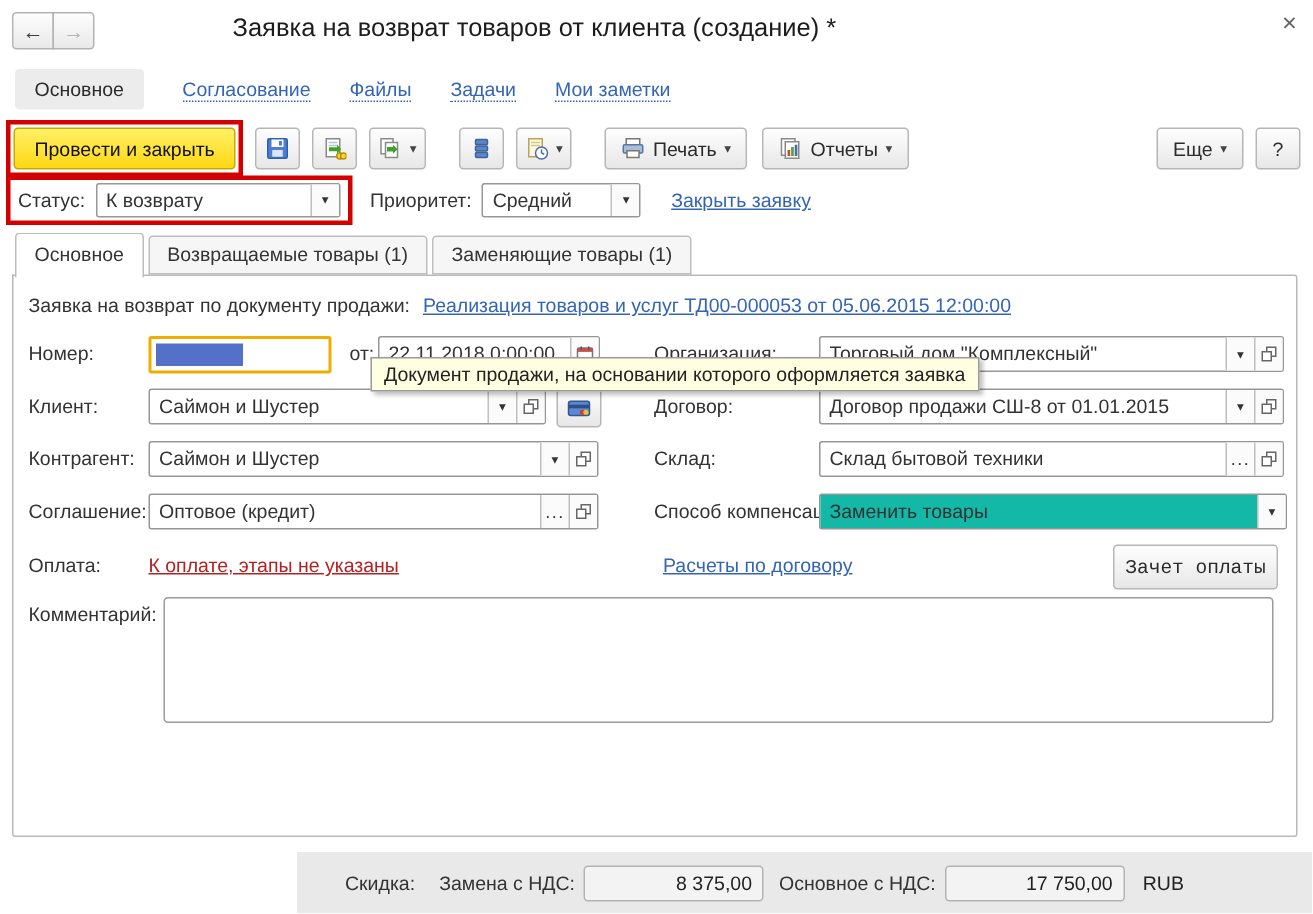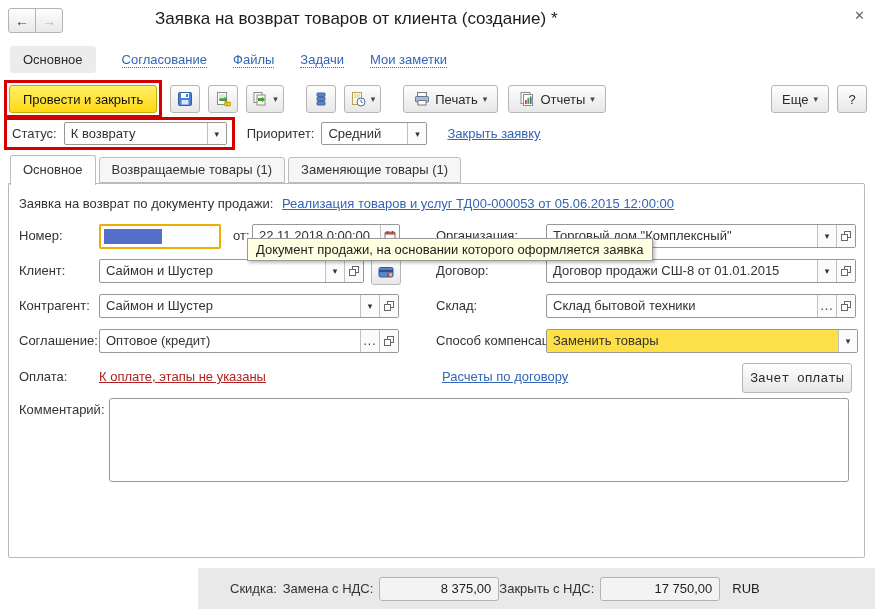--- a/index.html
+++ b/index.html
@@ -57,21 +57,21 @@
          background:#fff;border-radius:0 2px 2px 2px;box-sizing:border-box;}
   .abs{position:absolute;}
   .flabel{line-height:24px;white-space:nowrap;color:#333;}
 
   .fgroup{position:absolute;display:flex;align-items:stretch;border:1px solid #979797;border-radius:2px;
           background:#fff;height:24px;box-sizing:border-box;}
   .fgroup .ftext{flex:1;padding:0 6px;line-height:22px;white-space:nowrap;overflow:hidden;}
   .fgroup .seg{width:18px;border-left:1px solid #c0c0c0;display:flex;align-items:center;justify-content:center;
                font-size:9px;color:#333;background:#fbfbfb;cursor:pointer;}
   .fgroup .seg.dots{font-size:12px;letter-spacing:1px;}
-  .cream{background:#fde047;}
+  .cream{background:#14b8a6;}
 
   .numfield{position:absolute;width:122px;height:25px;border:2px solid #eead00;border-radius:2px;
             background:#fff;box-sizing:border-box;}
   .numsel{position:absolute;left:3px;top:3px;width:58px;height:15px;background:#5470c8;}
 
   .cardbtn{position:absolute;width:28px;height:24px;border:1px solid #b6b6b6;border-radius:3px;cursor:pointer;
            background:linear-gradient(#fefefe,#e7e7e7);display:flex;align-items:center;justify-content:center;}
 
   .tooltip{position:absolute;left:238px;top:54px;z-index:6;background:#ffffe1;border:1px solid #9a9a9a;
            padding:3px 8px;white-space:nowrap;box-shadow:2px 2px 3px rgba(0,0,0,.25);color:#222;}
@@ -82,21 +82,21 @@
 
   textarea.comment{position:absolute;left:100px;top:214px;width:740px;height:84px;border:1px solid #9a9a9a;
                    border-radius:3px;resize:none;box-sizing:border-box;font-family:inherit;font-size:13px;outline:none;}
 
   
   .footer{position:absolute;left:198px;top:568px;width:677px;height:41px;background:#e9e9e9;
           display:flex;align-items:center;box-sizing:border-box;padding-left:32px;}
   .rofield{background:#f3f3f3;border:1px solid #b3b3b3;border-radius:3px;height:24px;line-height:22px;
            text-align:right;padding:0 7px;box-sizing:border-box;color:#222;}
   .fw95{width:98px;} .fw115{width:120px;}
-  .footer .lbl{margin-right:6px;}
+  .footer .lbl{margin-left:10px;margin-right:6px;}
   .footer .lbl:first-child{margin-left:0;}
   .cur{margin-left:12px;color:#222;}
 
   svg{display:block;}
 </style>
 </head>
 <body>
 
 <div class="window">
 
@@ -392,18 +392,18 @@
     <button class="btn-plain abs" style="left:733px;top:179px;width:110px;">Зачет оплаты</button>
 
     <div class="abs flabel" style="left:10px;top:214px;">Комментарий:</div>
     <textarea class="comment" style=""></textarea>
   </div>
 
   <div class="footer">
     <span class="lbl">Скидка:</span>
     <span class="lbl">Замена с НДС:</span>
     <span class="rofield fw115">8 375,00</span>
-    <span class="lbl">Закрыть с НДС:</span>
+    <span class="lbl">Основное с НДС:</span>
     <span class="rofield fw115">17 750,00</span>
     <span class="cur">RUB</span>
   </div>
 
 </div>
 
 </body></html>

